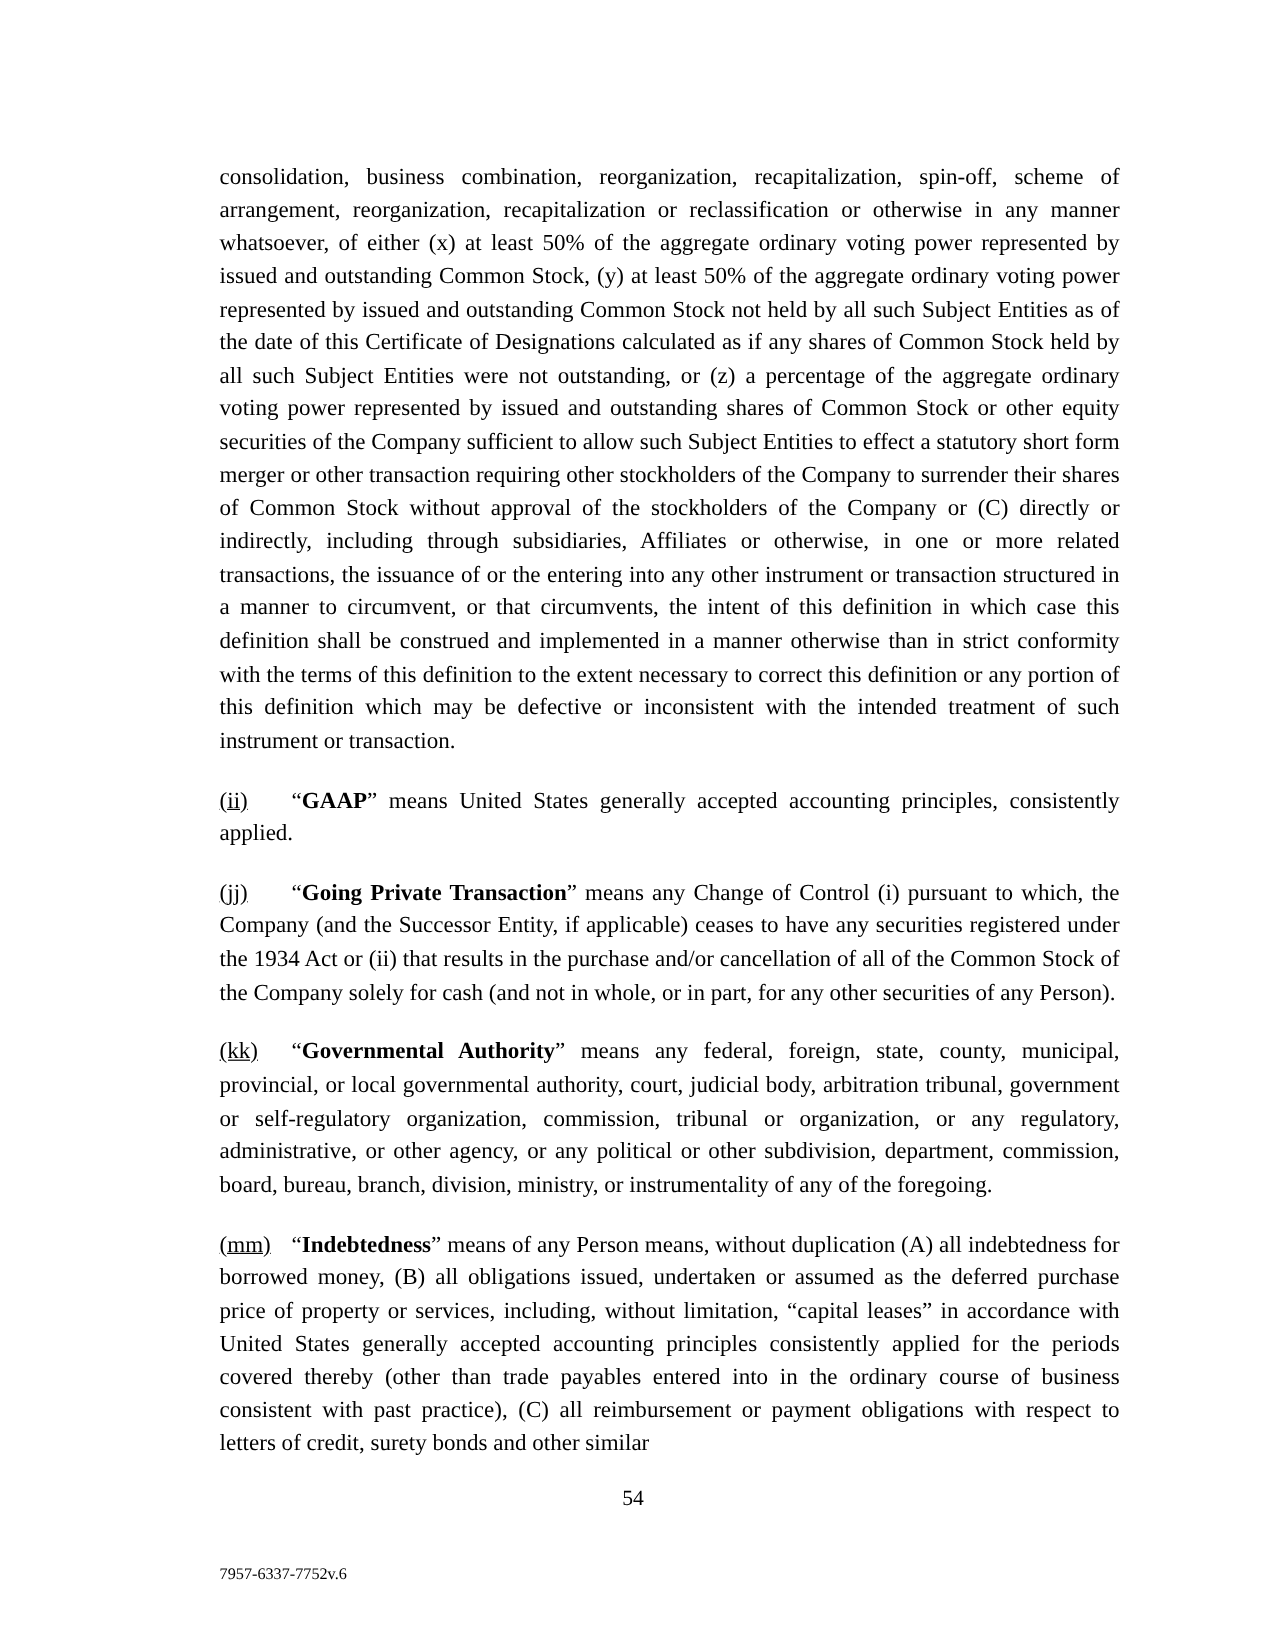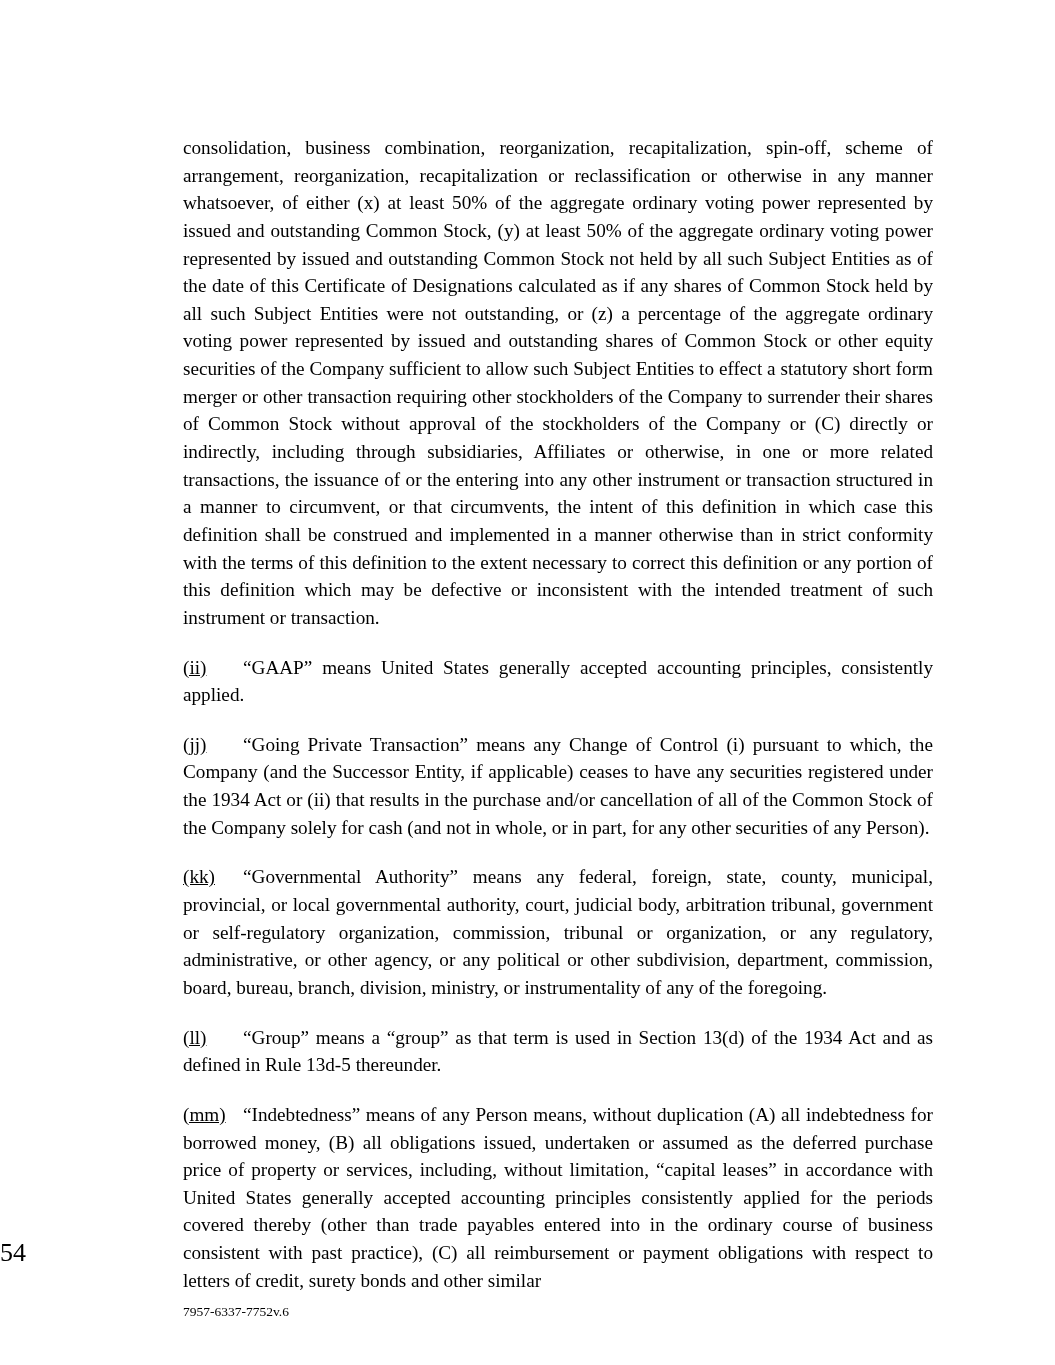--- a/index.html
+++ b/index.html
@@ -33,29 +33,29 @@
   }
   .para.first {
     margin-top: 0;
   }
   .lead-in {
     display: inline-block;
     width: 60px;
     text-decoration: underline;
   }
   b {
-    font-weight: normal;
+    font-weight: bold;
   }
   .page-number {
     position: absolute;
     left: 0;
     right: 0;
     top: 1222px;
-    text-align: left;
-    font-size: 26px;
+    text-align: center;
+    font-size: 18px;
   }
   .doc-id {
     position: absolute;
     left: 183px;
     top: 1288px;
     font-size: 13.5px;
   }
 </style>
 </head>
 <body>
@@ -70,23 +70,20 @@
     </p>
 
     <p class="para">
       <span class="lead-in">(jj)</span><span>“</span><b>Going Private Transaction</b><span>” means any Change of Control (i) pursuant to which, the Company (and the Successor Entity, if applicable) ceases to have any securities registered under the 1934 Act or (ii) that results in the purchase and/or cancellation of all of the Common Stock of the Company solely for cash (and not in whole, or in part, for any other securities of any Person).</span>
     </p>
 
     <p class="para">
       <span class="lead-in">(kk)</span><span>“</span><b>Governmental Authority</b><span>” means any federal, foreign, state, county, municipal, provincial, or local governmental authority, court, judicial body, arbitration tribunal, government or self-regulatory organization, commission, tribunal or organization, or any regulatory, administrative, or other agency, or any political or other subdivision, department, commission, board, bureau, branch, division, ministry, or instrumentality of any of the foregoing.</span>
     </p>
 
-    <p class="para">
-      <span class="lead-in">(ll)</span><span>“</span><b>Group</b><span>” means a “group” as that term is used in Section 13(d) of the 1934 Act and as defined in Rule 13d-5 thereunder.</span>
-    </p>
 
     <p class="para">
       <span class="lead-in">(mm)</span><span>“</span><b>Indebtedness</b><span>” means of any Person means, without duplication (A) all indebtedness for borrowed money, (B) all obligations issued, undertaken or assumed as the deferred purchase price of property or services, including, without limitation, “capital leases” in accordance with United States generally accepted accounting principles consistently applied for the periods covered thereby (other than trade payables entered into in the ordinary course of business consistent with past practice), (C) all reimbursement or payment obligations with respect to letters of credit, surety bonds and other similar</span>
     </p>
 
   </div>
 
   <div class="page-number">54</div>
   <div class="doc-id">7957-6337-7752v.6</div>
 </div>

